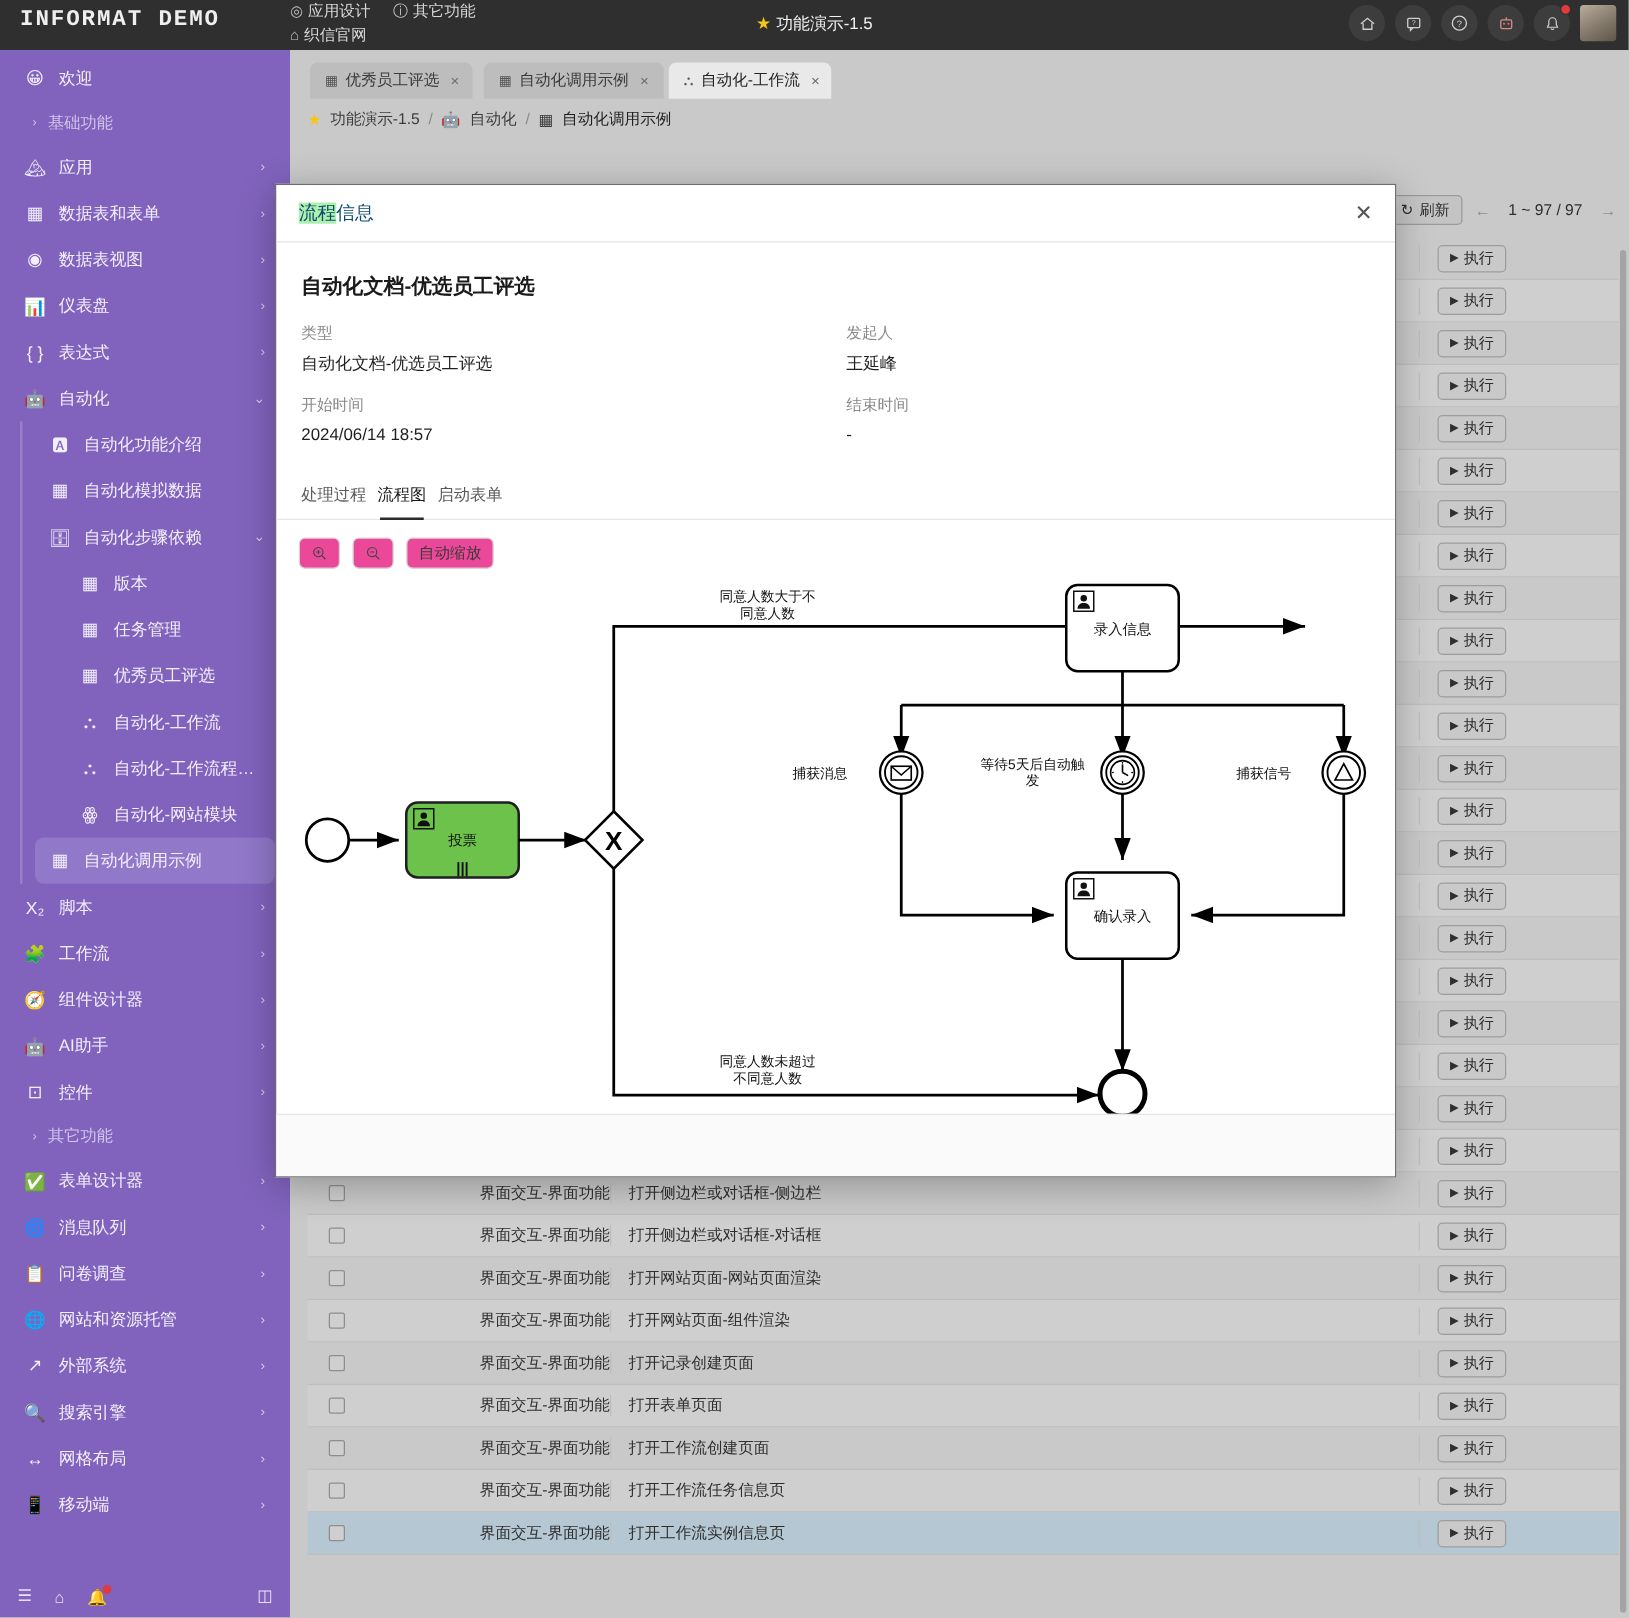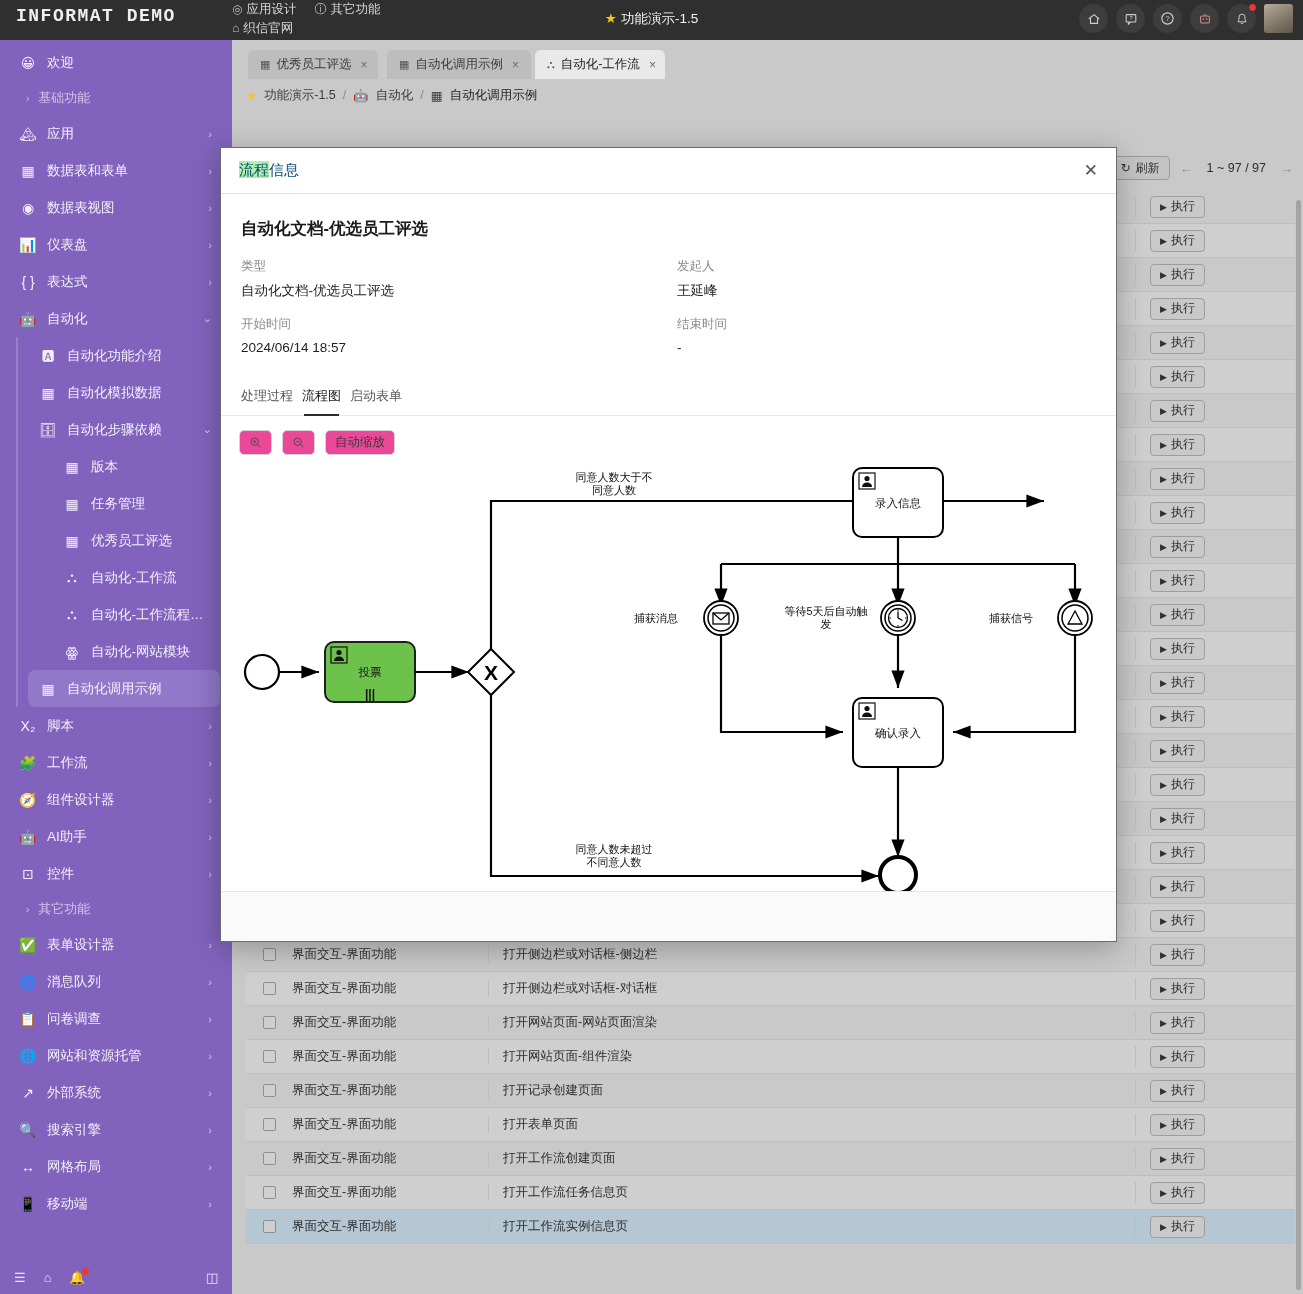--- a/index.html
+++ b/index.html
@@ -119,21 +119,21 @@
   
   .table { position: absolute; left: 14px; top: 150px; width: 1049px; }
   .trow {
     display: flex; align-items: center; height: 34px;
     border-bottom: 1px solid #bebebe; background: #c9c9c9; font-size: 12.5px; color: #2e2e2e;
   }
   .trow.alt { background: #cfcfcf; }
   .trow.sel { background: #b4c7d2; }
   .c-chk { width: 46px; display: flex; justify-content: center; }
   .chk { width: 13px; height: 13px; border: 1px solid #8e8e8e; border-radius: 2px; background: #cfcfcf; }
-  .c-a { width: 196px; }
+  .c-a { width: 196px; text-align: right; }
   .c-b { flex: 1; border-left: 1px solid #bebebe; padding-left: 14px; }
   .c-c { width: 300px; border-left: 1px solid #bebebe; }
   .c-d { width: 160px; border-left: 1px solid #bebebe; display: flex; align-items: center; padding-left: 14px;}
   .exec-btn {
     display: inline-flex; align-items: center; gap: 4px;
     border: 1px solid #9d9d9d; border-radius: 4px; background: #c9c9c9;
     height: 22px; padding: 0 9px; font-size: 12px; color: #2f2f2f;
   }
   .exec-btn .tri { font-size: 9px; }
   .v-scroll {

